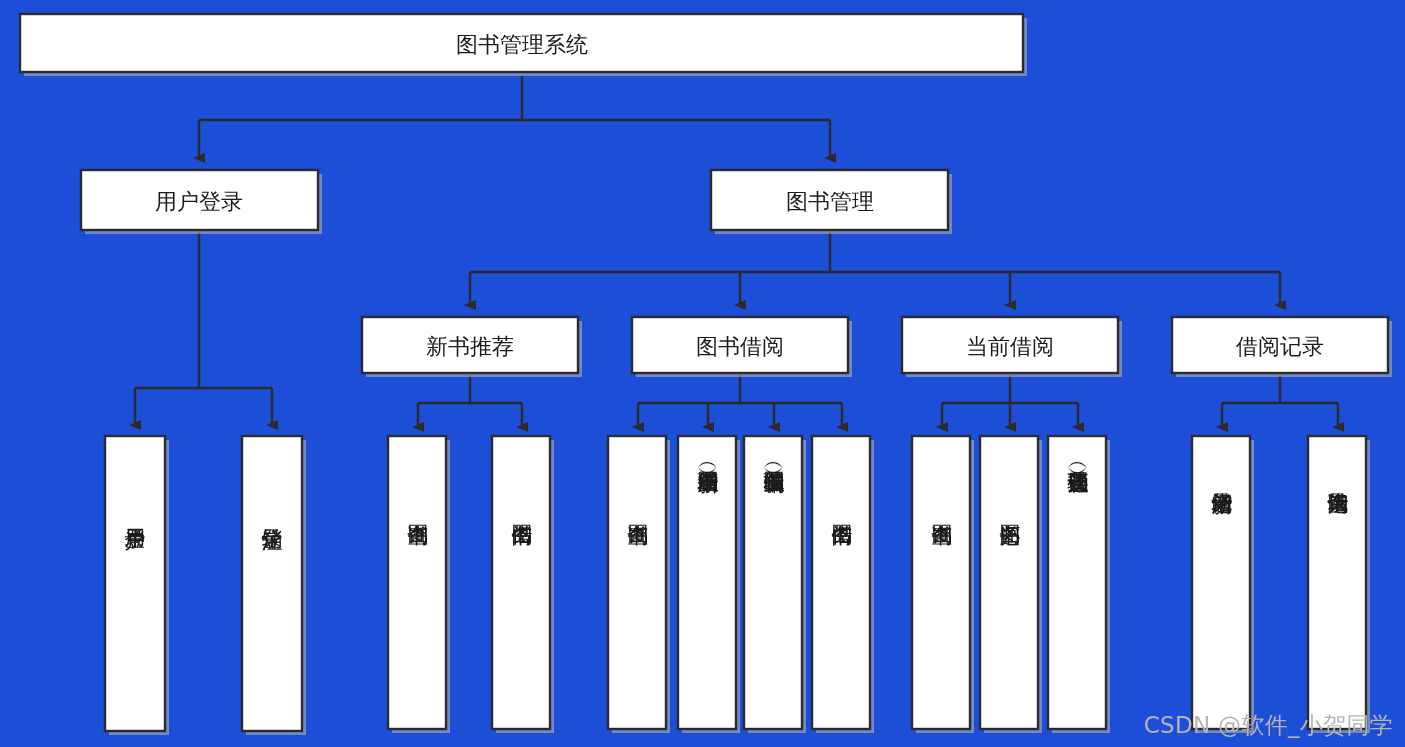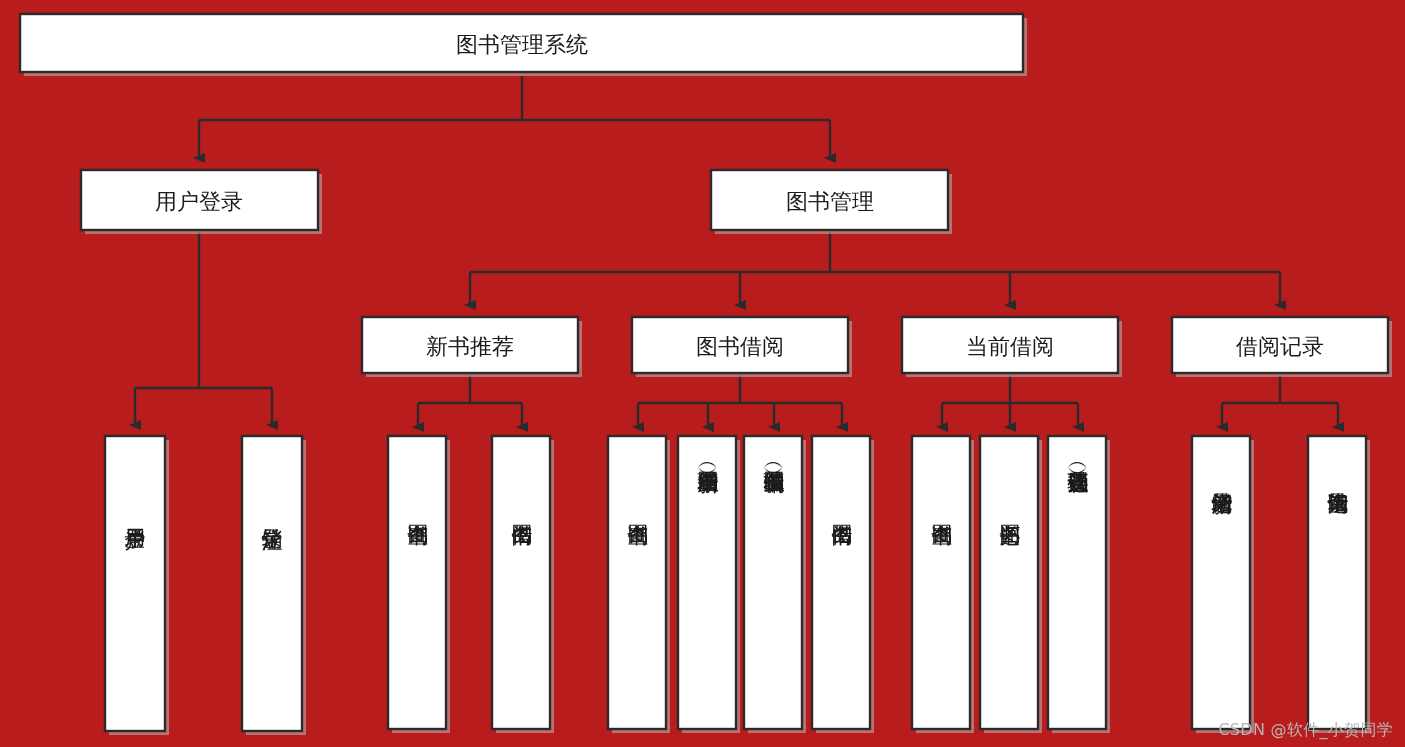--- a/index.html
+++ b/index.html
@@ -10,21 +10,21 @@
   body {
     width: 1405px;
     height: 747px;
     font-family: "DejaVu Sans", "Liberation Sans", sans-serif;
     overflow: hidden;
   }
   #diagram-root {
     position: relative;
     width: 1405px;
     height: 747px;
-    background: #b91c1c;
+    background: #1d4ed8;
   }
   svg.diagram {
     position: absolute;
     left: 0;
     top: 0;
     width: 1405px;
     height: 747px;
     display: block;
   }
   .node-box {
@@ -54,21 +54,21 @@
     fill: #1b1b1b;
     font-family: "DejaVu Sans", "Liberation Sans", sans-serif;
     font-size: 21px;
     text-anchor: middle;
   }
   .watermark {
     position: absolute;
     right: 12px;
     bottom: 6px;
     color: #b5b5b5;
-    font-size: 16px;
+    font-size: 23px;
     font-family: "DejaVu Sans", "Liberation Sans", sans-serif;
     white-space: nowrap;
     letter-spacing: 0.3px;
     pointer-events: none;
   }
 </style>
 </head>
 <body>
 
 <div id="diagram-root">

